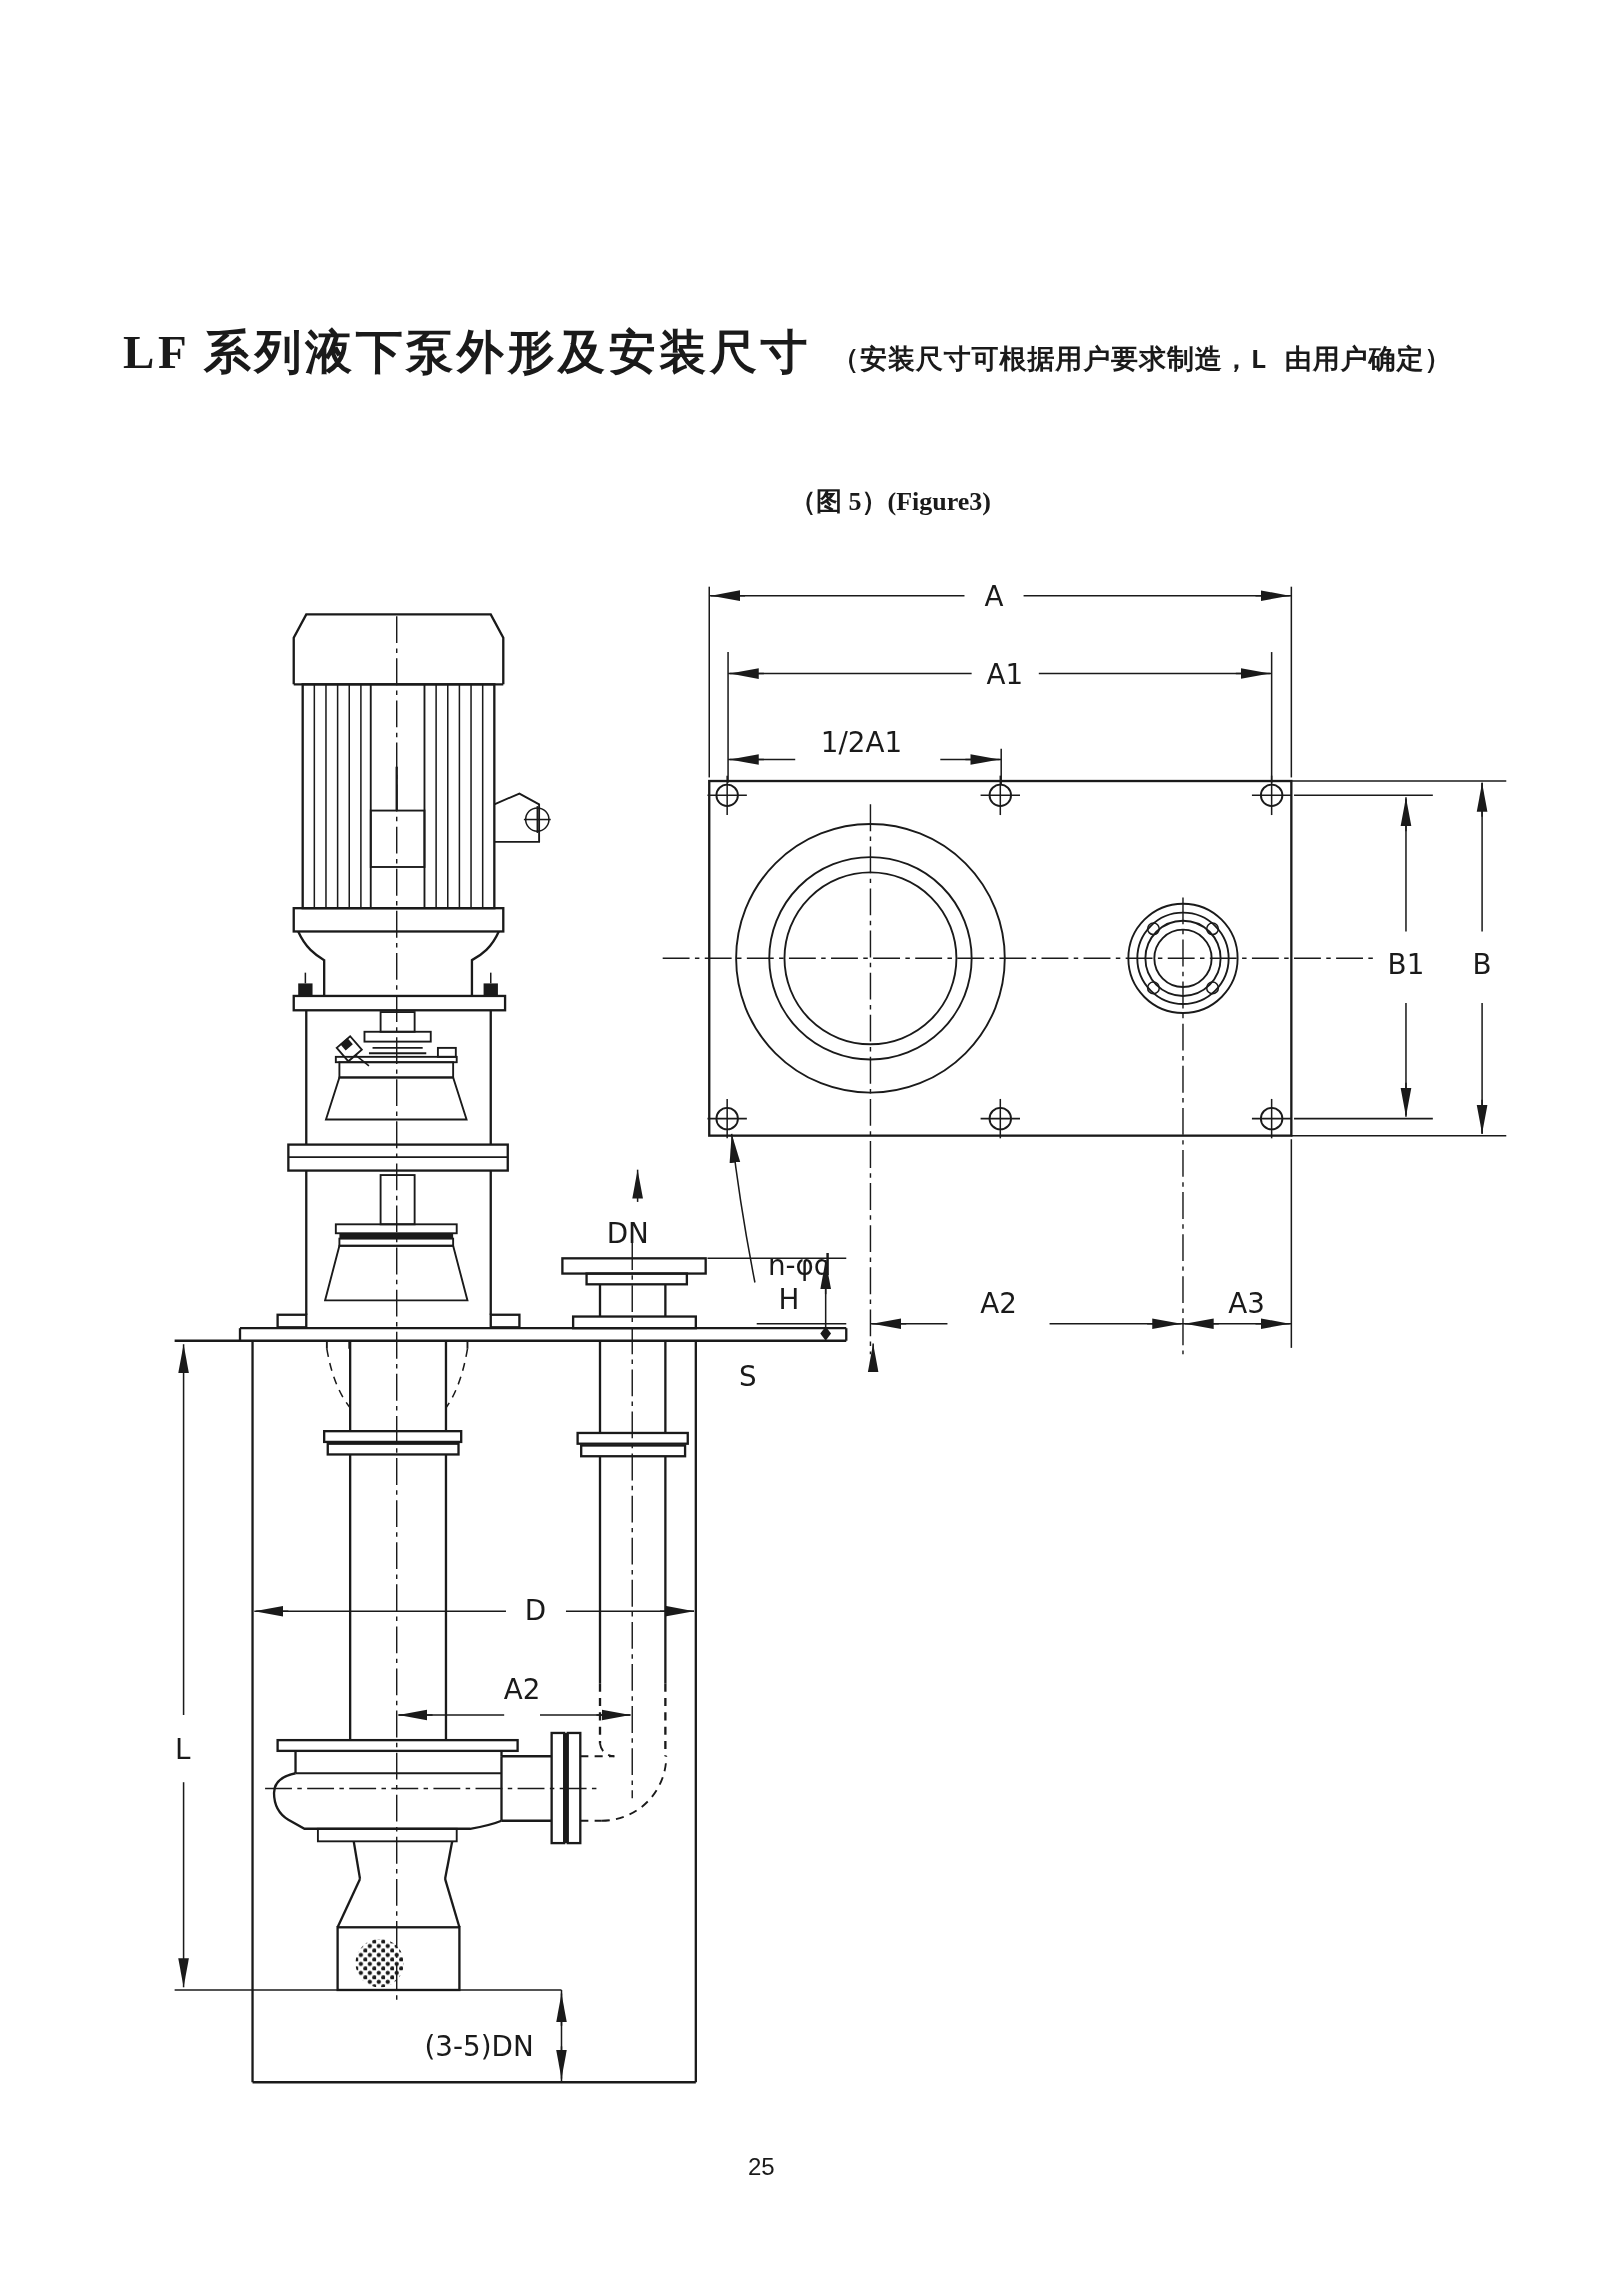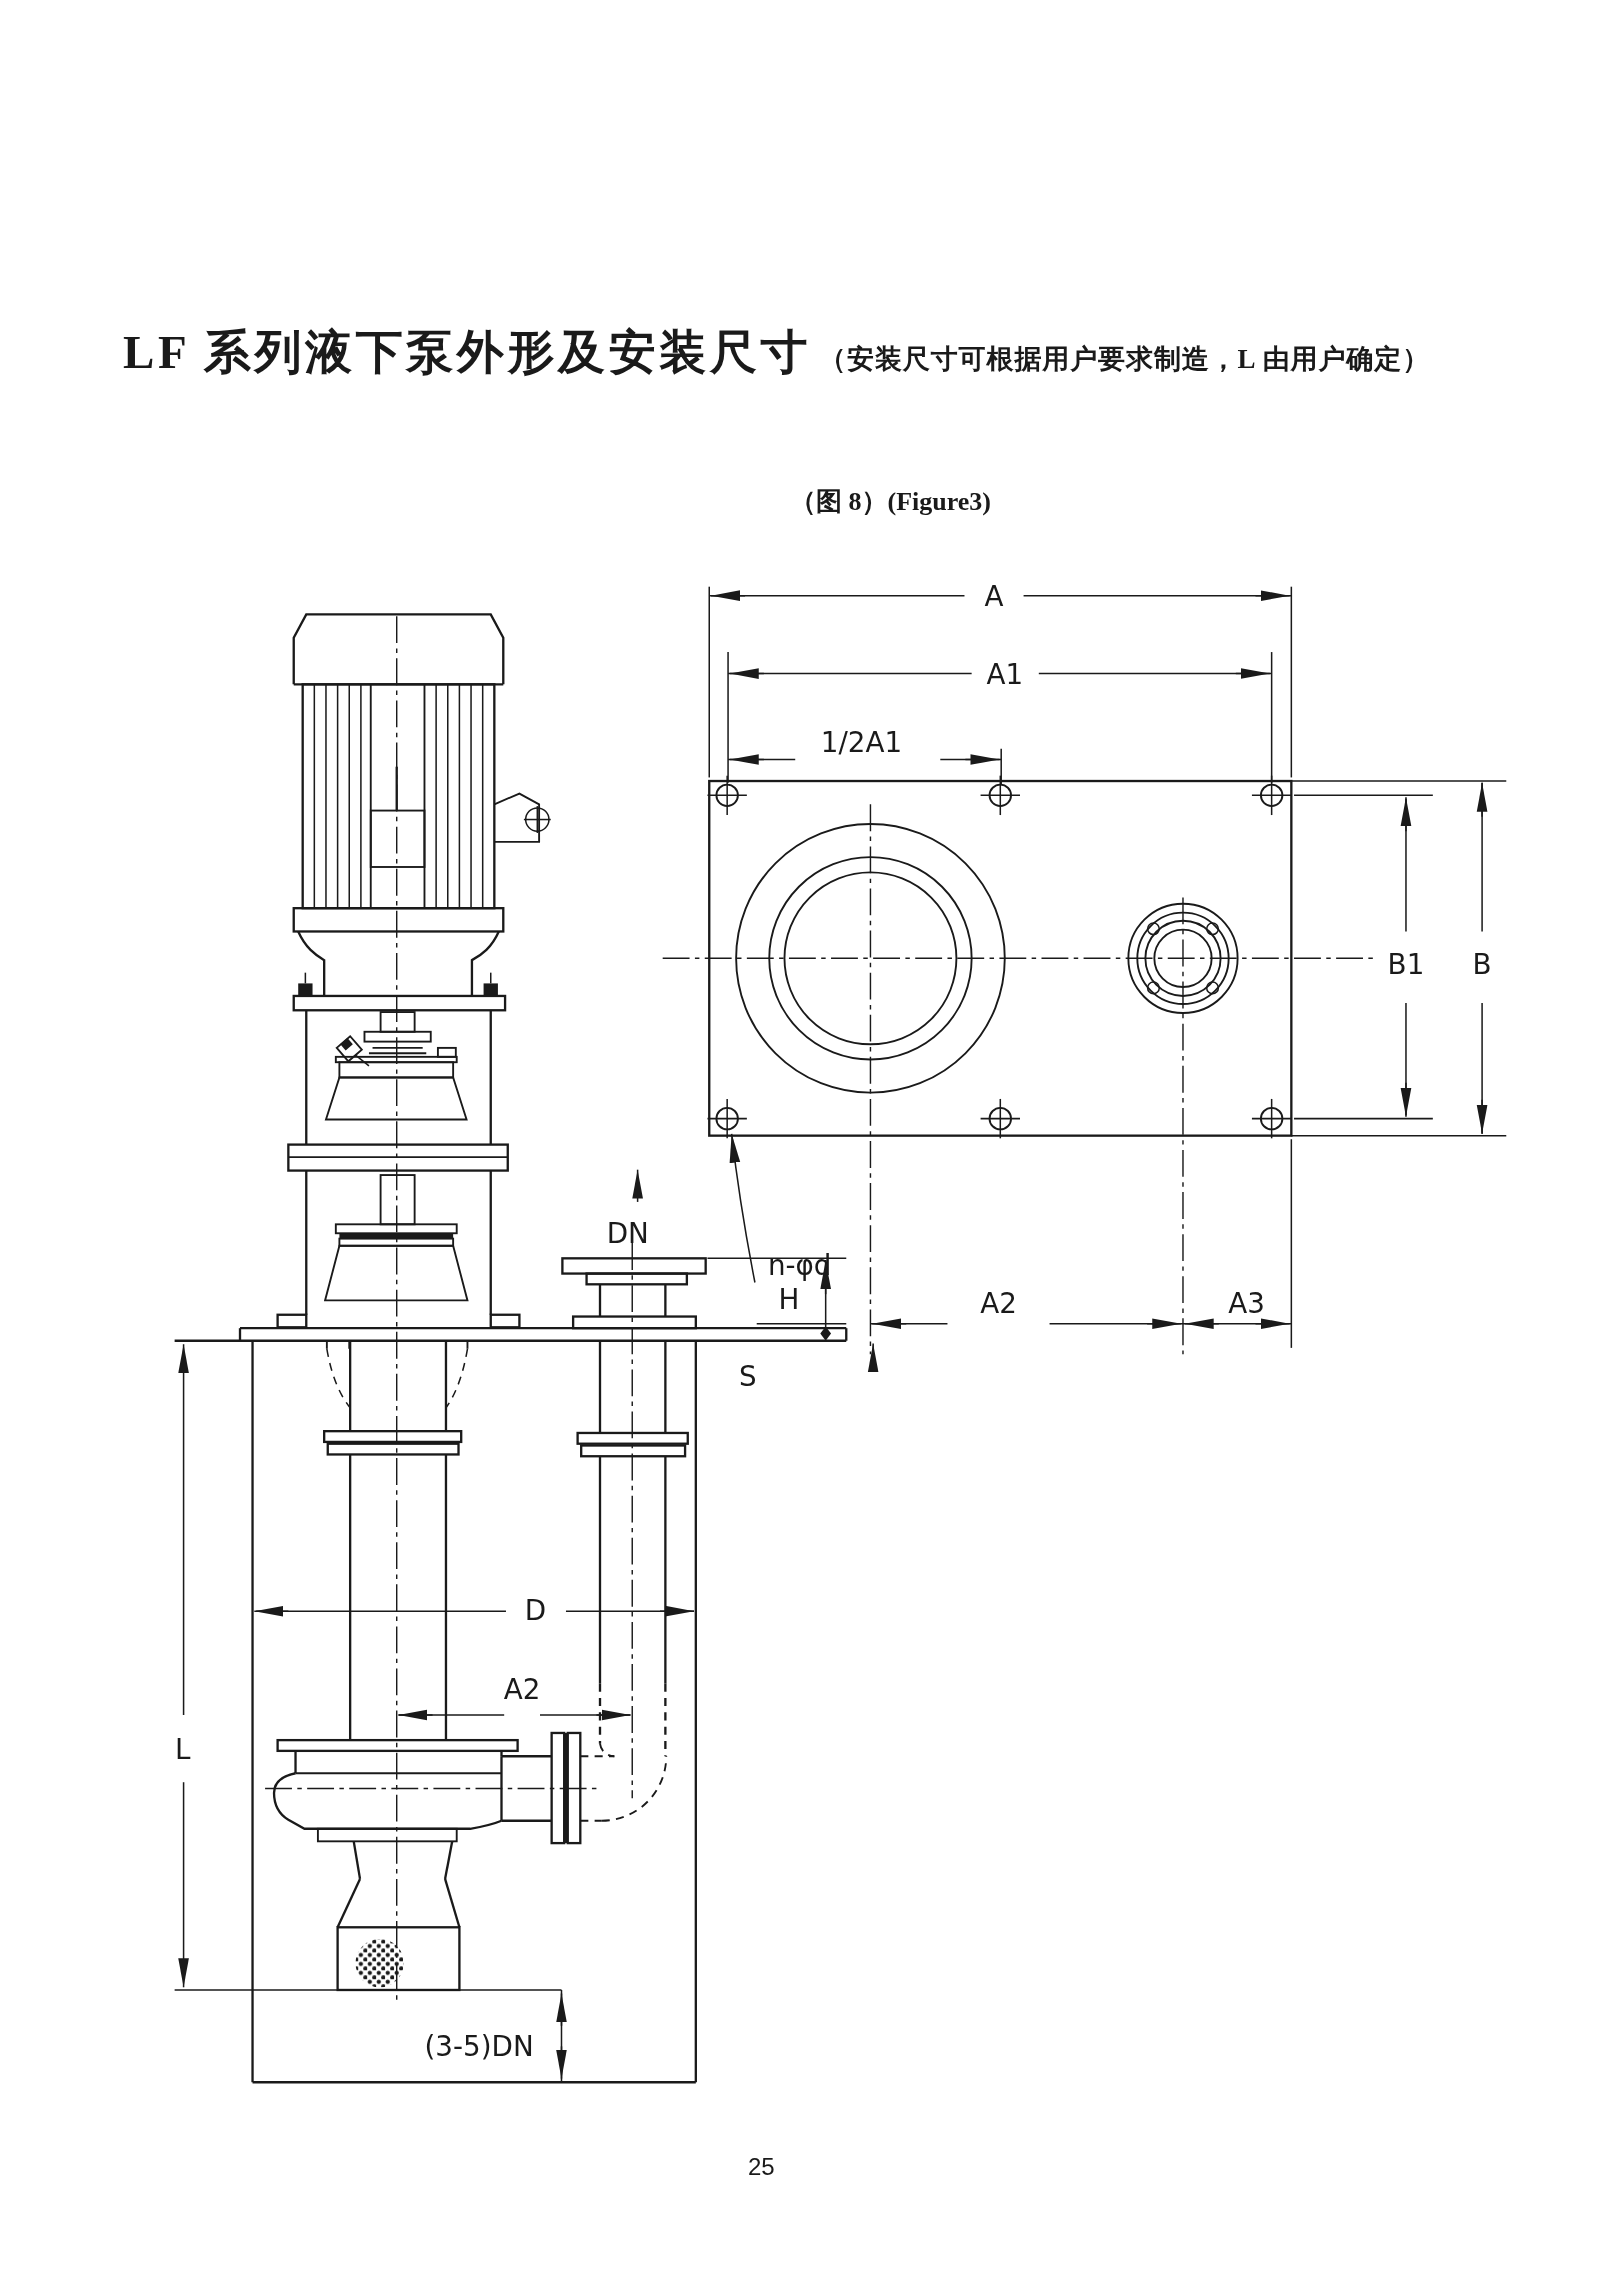--- a/index.html
+++ b/index.html
@@ -1,21 +1,21 @@
 <!DOCTYPE html>
 <html style="--ink: #1a1a1a; --paper: #ffffff;font-size:14.3px"><head>
 <meta charset="utf-8">
 <style>
   :root{ --ink:#1a1a1a; --paper:#ffffff; }
   html,body{margin:0;padding:0;background:#888;}
   .page{position:relative;width:1620px;height:2291px;background:var(--paper);
         font-family:"Liberation Serif",serif;color:var(--ink);overflow:hidden;}
   .title{position:absolute;left:75px;top:321px;white-space:nowrap;}
   .title .zh{font-size:47px;font-weight:bold;letter-spacing:3.6px;margin-left:48px;}
-  .title .note{font-size:27px;font-weight:bold;letter-spacing:0.9px;margin-left:8px;}
+  .title .note{font-size:27px;font-weight:bold;letter-spacing:0.9px;margin-left:21px;font-family:Liberation Mono, monospace;}
   .subtitle{position:absolute;left:75px;top:410px;width:1343px;
             font-size:27px;line-height:33px;}
   .figcap{position:absolute;left:622px;top:484px;width:537px;text-align:center;
           font-size:26px;font-weight:bold;}
   .pagenum{position:absolute;left:748px;top:2153px;width:63px;text-align:left;
            font-family:"Liberation Sans",sans-serif;font-size:24px;}
   svg.drawing{position:absolute;left:0;top:0;}
   svg .ln{stroke:var(--ink);fill:none;}
   svg .s{stroke-width:2.6;}   
   svg .m{stroke-width:2.1;}   
@@ -29,21 +29,21 @@
 </head>
 <body>
 
 <div class="page">
 
   <div class="title">
     <span class="zh">LF 系列液下泵外形及安装尺寸</span><span class="note">（安装尺寸可根据用户要求制造，L 由用户确定）</span>
   </div>
 
 
-  <div class="figcap">（图 8）(Figure3)</div>
+  <div class="figcap">（图 5）(Figure3)</div>
 
   <svg class="drawing" width="1620" height="2291" viewBox="0 0 1809 2558">
     <defs>
       <marker id="ar" orient="auto" markerWidth="20" markerHeight="8" refX="19" refY="4">
         <path d="M0,0.5 L19,4 L0,7.5 Z" fill="#1a1a1a"></path>
       </marker>
       <pattern id="mesh" width="10" height="10" patternUnits="userSpaceOnUse">
         <circle cx="3" cy="3" r="2.4" fill="#1a1a1a"></circle>
         <circle cx="8" cy="8" r="2.4" fill="#1a1a1a"></circle>
       </pattern>

